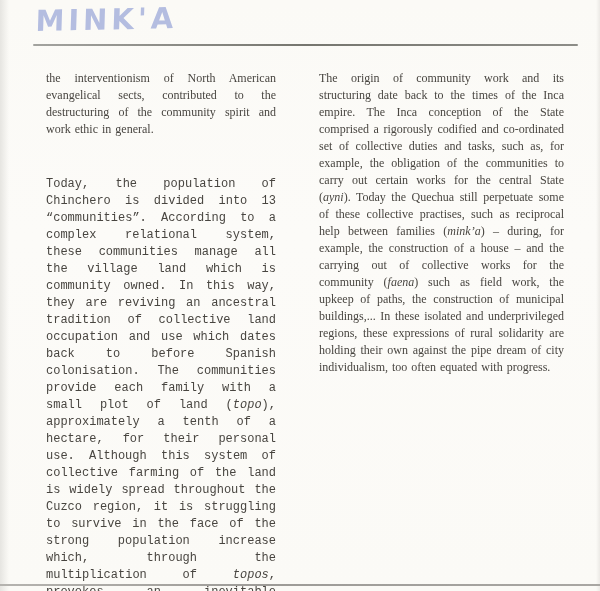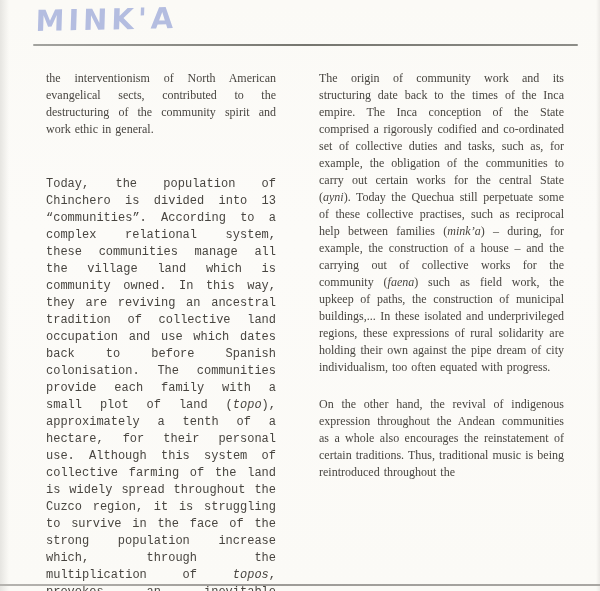--- a/index.html
+++ b/index.html
@@ -76,21 +76,20 @@
 
   <div class="rule"></div>
 
   <main class="columns">
     <section class="col col--left" id="col-left" style="color: rgb(72, 69, 64);">
         <p><span>the interventionism of North American evangelical sects, contributed to the destructuring of the community spirit and work ethic in general.</span></p>
         <p><span>Today, the population of Chinchero is divided into 13 “communities”. According to a complex relational system, these communities manage all the village land which is community owned. In this way, they are reviving an ancestral tradition of collective land occupation and use which dates back to before Spanish colonisation. The communities provide each family with a small plot of land (</span><em>topo</em><span>), approximately a tenth of a hectare, for their personal use. Although this system of collective farming of the land is widely spread throughout the Cuzco region, it is struggling to survive in the face of the strong population increase which, through the multiplication of </span><em>topos</em><span>, provokes an inevitable parcelling of the collective lands, a systematic impoverishing of the communities and eventually, an inescapable rural exodus.</span></p>
       </section>
     <section class="col col--right" id="col-right" style="color: rgb(72, 69, 64);">
         <p><span>The origin of community work and its structuring date back to the times of the Inca empire. The Inca conception of the State comprised a rigorously codified and co-ordinated set of collective duties and tasks, such as, for example, the obligation of the communities to carry out certain works for the central State (</span><em>ayni</em><span>). Today the Quechua still perpetuate some of these collective practises, such as reciprocal help between families (</span><em>mink’a</em><span>) – during, for example, the construction of a house – and the carrying out of collective works for the community (</span><em>faena</em><span>) such as field work, the upkeep of paths, the construction of municipal buildings,... In these isolated and underprivileged regions, these expressions of rural solidarity are holding their own against the pipe dream of city individualism, too often equated with progress.</span></p>
-        <p><span>On the other hand, the revival of indigenous expression throughout the Andean communities as a whole also encourages the reinstatement of certain traditions. Thus, traditional music is being reintroduced throughout the</span></p>
       </section>
   </main>
 
   <div class="edge-left"></div>
   <div class="edge-right"></div>
   <div class="edge-bottom-line"></div>
 
 </div>
 
 </body></html>

